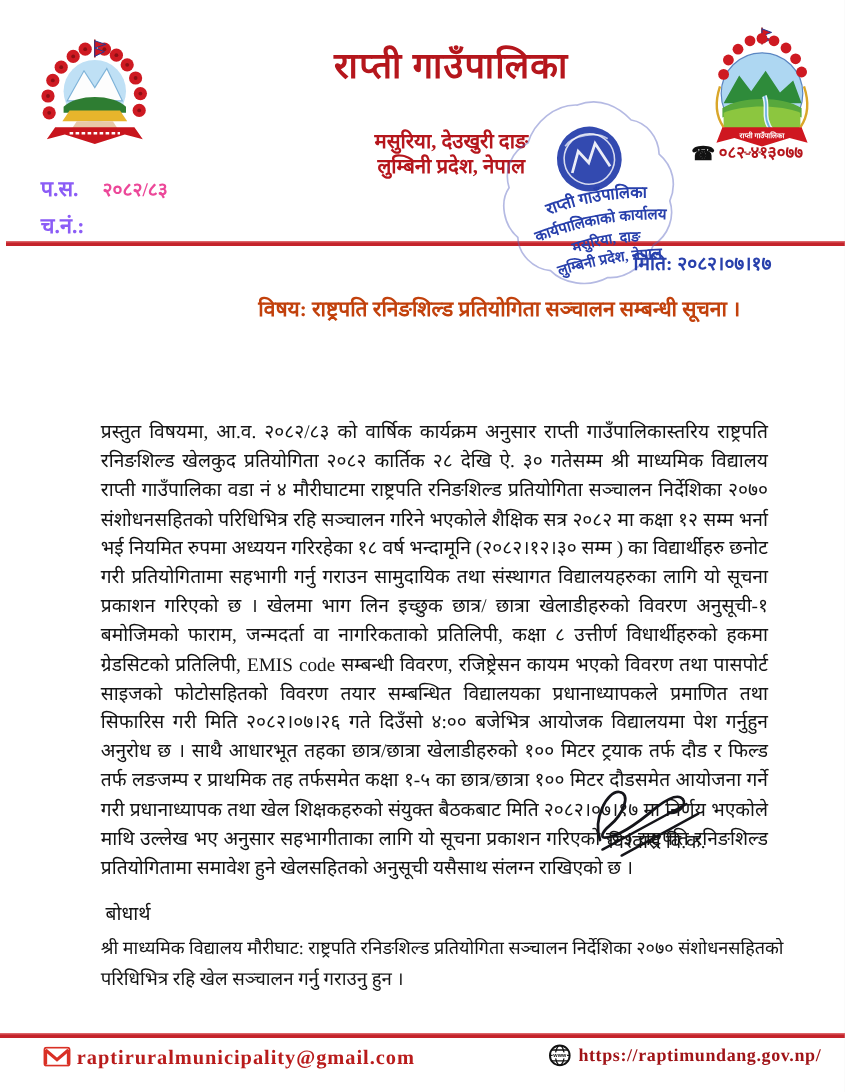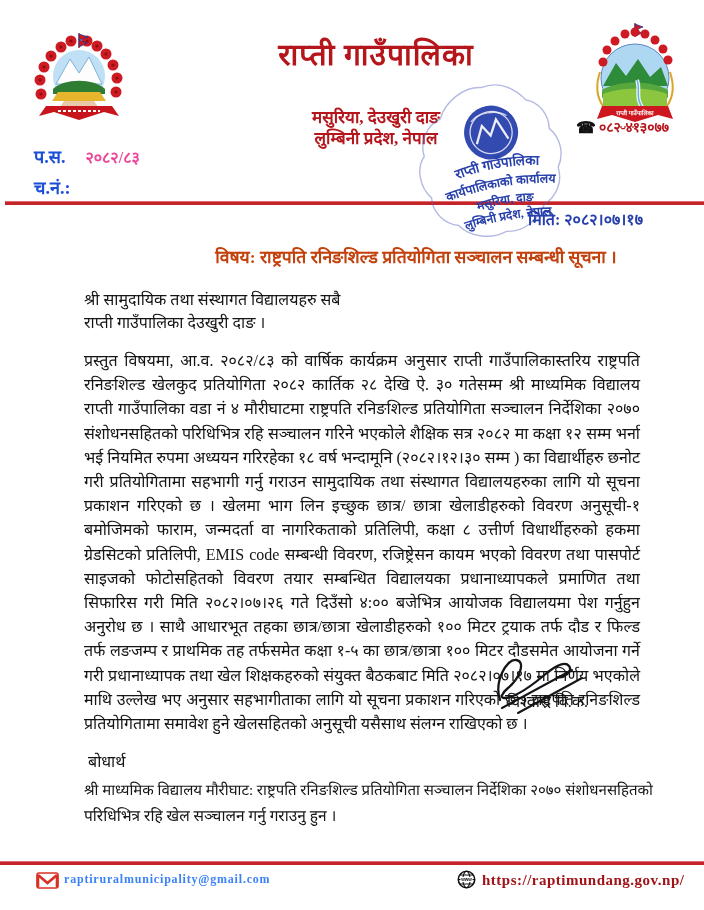--- a/index.html
+++ b/index.html
@@ -13,37 +13,37 @@
   .title1{top:33px;font-size:30px;font-weight:bold;letter-spacing:1px;}
   .title2{top:64px;font-size:36px;font-weight:bold;letter-spacing:1px;}
   .addr1{top:105px;font-size:17px;font-weight:bold;}
   .addr2{top:126px;font-size:17px;font-weight:bold;}
   .logoL{left:34px;top:32px;width:90px;height:94px;}
   .logoR{left:592px;top:22px;width:86px;height:110px;}
   .phone{left:576px;top:117px;font-size:14px;font-weight:bold;color:#b5161c;white-space:nowrap;}
   .phone .ficon{color:#111;font-size:16px;vertical-align:-1px;margin-right:3px;}
   .refrow{left:34px;top:144px;font-size:18px;}
   .cnrow{left:34px;top:175px;font-size:18px;}
-  .reflabel{color:#1d4ed8;font-weight:bold;}
+  .reflabel{color:#8b5cf6;font-weight:bold;}
   .refval{color:#ec4899;font-size:16px;margin-left:20px;font-weight:bold;}
   .hr1{left:5px;right:6px;top:201px;height:3px;background:#c4232a;border-top:1px solid #e06a6e;}
   .hr2{left:0;right:0;top:861px;height:3px;background:#c4232a;border-top:1px solid #e06a6e;}
   .stamp{left:406px;top:80px;width:182px;height:166px;}
   .stampdate{left:528px;top:208px;font-size:16px;font-weight:bold;color:#2840ac;white-space:nowrap;}
   .subject{left:80px;right:0;top:244px;text-align:center;font-size:17.5px;font-weight:bold;color:#c2410c;}
   .addressee{left:84px;top:288px;font-size:16px;line-height:23px;}
   .bodytext{left:84px;top:349px;width:556px;text-align:justify;font-size:16px;line-height:24.2px;}
   .sig{left:490px;top:648px;width:96px;height:70px;}
   .signame{left:507px;top:690px;font-size:16px;text-align:right;}
   .sigtitle{left:458px;top:753px;font-size:16px;}
   .cclabel{left:88px;top:750px;font-size:16px;}
   .ccline1{left:84px;top:779px;font-size:15px;white-space:nowrap;}
   .ccline2{left:84px;top:804px;font-size:15.5px;white-space:nowrap;}
   .mailicon{left:36px;top:872px;width:23px;height:17px;}
-  .email{left:64px;top:872px;font-size:12px;font-weight:bold;color:#3b82f6;letter-spacing:0.8px;text-decoration:none;}
+  .email{left:64px;top:872px;font-size:17px;font-weight:bold;color:#b91c1c;letter-spacing:0.8px;text-decoration:none;}
   .webicon{left:457px;top:870px;width:19px;height:19px;}
   .website{left:482px;top:872px;font-size:15px;font-weight:bold;color:#a01418;letter-spacing:0.5px;text-decoration:none;}
   .stxt{font-weight:bold;fill:#2840ac;}
 </style>
 </head>
 <body>
 
 <div class="page">
 
   <svg class="abs logoL" viewBox="0 0 90 94">
@@ -173,24 +173,20 @@
       <text class="stxt" font-size="12" text-anchor="middle">
         <textPath href="#arc4" startOffset="50%">लुम्बिनी प्रदेश, नेपाल</textPath>
       </text>
     </g>
   </svg>
 
   <div class="abs stampdate">मिति: २०८२।०७।१७</div>
 
   <div class="abs subject">विषय: राष्ट्रपति रनिङशिल्ड प्रतियोगिता सञ्चालन सम्बन्धी सूचना ।</div>
 
-  <div class="abs addressee">
-    <div>श्री सामुदायिक तथा संस्थागत विद्यालयहरु सबै</div>
-    <div>राप्ती गाउँपालिका देउखुरी दाङ ।</div>
-  </div>
 
   <div class="abs bodytext">प्रस्तुत विषयमा, आ.व. २०८२/८३ को वार्षिक कार्यक्रम अनुसार राप्ती गाउँपालिकास्तरिय राष्ट्रपति रनिङशिल्ड खेलकुद प्रतियोगिता २०८२ कार्तिक २८ देखि ऐ. ३० गतेसम्म श्री माध्यमिक विद्यालय राप्ती गाउँपालिका वडा नं ४ मौरीघाटमा राष्ट्रपति रनिङशिल्ड प्रतियोगिता सञ्चालन निर्देशिका २०७० संशोधनसहितको परिधिभित्र रहि सञ्चालन गरिने भएकोले शैक्षिक सत्र २०८२ मा कक्षा १२ सम्म भर्ना भई नियमित रुपमा अध्ययन गरिरहेका १८ वर्ष भन्दामूनि (२०८२।१२।३० सम्म ) का विद्यार्थीहरु छनोट गरी प्रतियोगितामा सहभागी गर्नु गराउन सामुदायिक तथा संस्थागत विद्यालयहरुका लागि यो सूचना प्रकाशन गरिएको छ । खेलमा भाग लिन इच्छुक छात्र/ छात्रा खेलाडीहरुको विवरण अनुसूची-१ बमोजिमको फाराम, जन्मदर्ता वा नागरिकताको प्रतिलिपी, कक्षा ८ उत्तीर्ण विधार्थीहरुको हकमा ग्रेडसिटको प्रतिलिपी, EMIS code सम्बन्धी विवरण, रजिष्ट्रेसन कायम भएको विवरण तथा पासपोर्ट साइजको फोटोसहितको विवरण तयार सम्बन्धित विद्यालयका प्रधानाध्यापकले प्रमाणित तथा सिफारिस गरी मिति २०८२।०७।२६ गते दिउँसो ४:०० बजेभित्र आयोजक विद्यालयमा पेश गर्नुहुन अनुरोध छ । साथै आधारभूत तहका छात्र/छात्रा खेलाडीहरुको १०० मिटर ट्रयाक तर्फ दौड र फिल्ड तर्फ लङजम्प र प्राथमिक तह तर्फसमेत कक्षा १-५ का छात्र/छात्रा १०० मिटर दौडसमेत आयोजना गर्ने गरी प्रधानाध्यापक तथा खेल शिक्षकहरुको संयुक्त बैठकबाट मिति २०८२।०७।१७ मा निर्णय भएकोले माथि उल्लेख भए अनुसार सहभागीताका लागि यो सूचना प्रकाशन गरिएको छ ।  राष्ट्रपति रनिङशिल्ड प्रतियोगितामा समावेश हुने खेलसहितको अनुसूची यसैसाथ संलग्न राखिएको छ ।</div>
 
   <svg class="abs sig" viewBox="0 0 96 70">
     <g fill="none" stroke="#15151a" stroke-linecap="round">
       <path d="M10,52 C4,34 16,11 26,12 C36,13 30,30 18,40 C12,45 10,50 14,50 C26,50 44,36 58,24 C66,18 75,13 79,18 C83,23 74,31 67,29" stroke-width="2.3"></path>
       <path d="M12,60 L82,22" stroke-width="2"></path>
       <path d="M28,65 L92,30" stroke-width="2"></path>
     </g>
   </svg>

